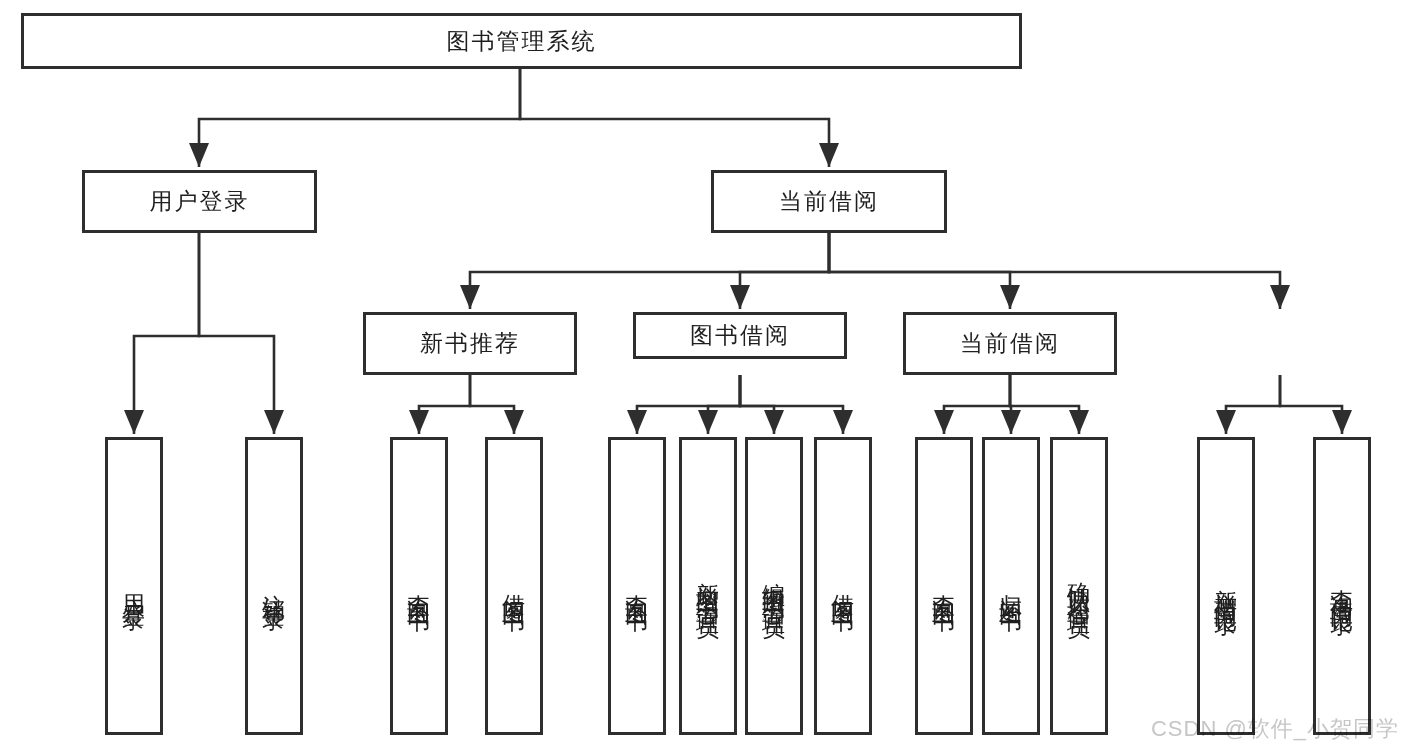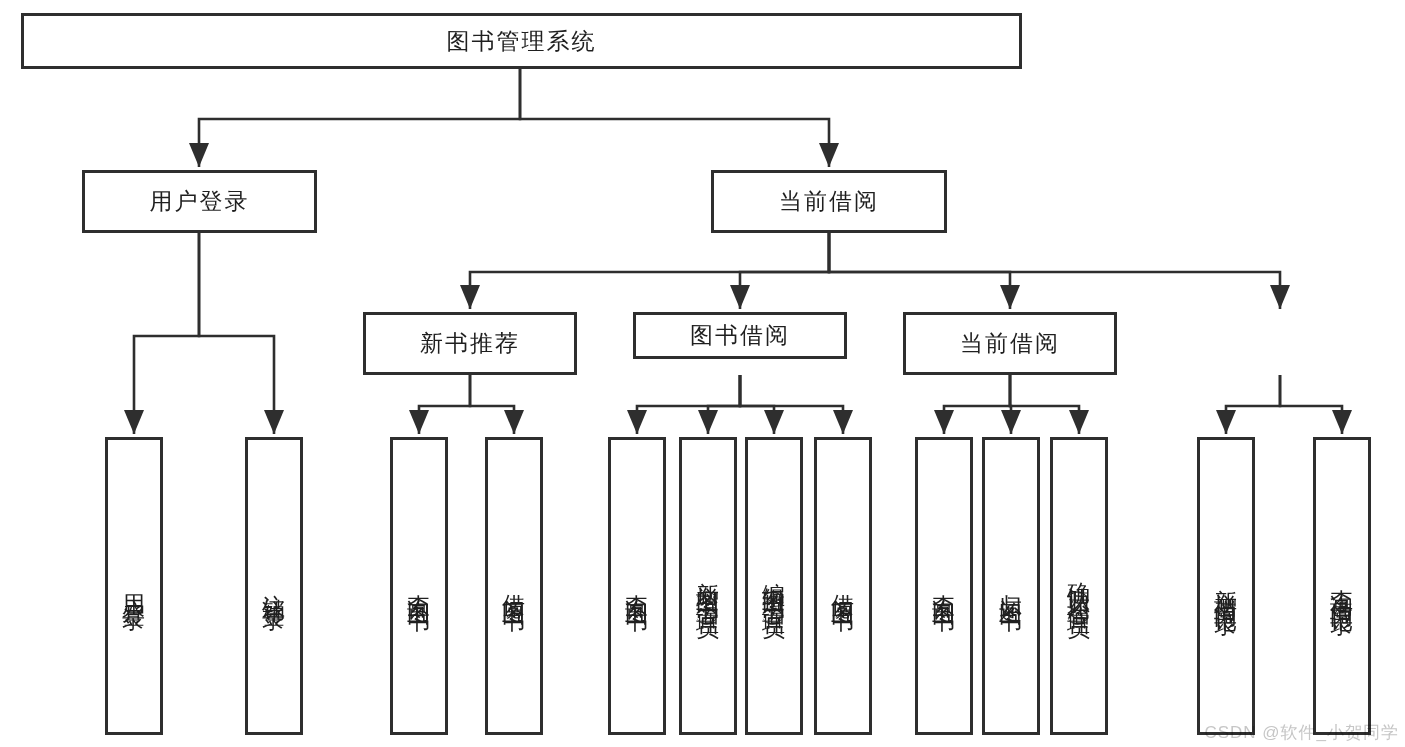--- a/index.html
+++ b/index.html
@@ -21,21 +21,21 @@
   }
   .v-node{
     position:absolute;z-index:1;box-sizing:border-box;
     border:3px solid var(--line);background:var(--bg);
     width:58px;height:298px;top:437px;
     writing-mode:vertical-rl;text-orientation:mixed;
     text-align:center;line-height:52px;font-size:23px;letter-spacing:5px;
   }
   .watermark{
     position:absolute;right:6px;bottom:3px;z-index:3;
-    font-size:17px;letter-spacing:1px;color:var(--wm);
+    font-size:22px;letter-spacing:1px;color:var(--wm);
     mix-blend-mode:multiply;white-space:nowrap;
   }
 </style>
 </head>
 <body>
 
 <div class="canvas">
 
   <svg class="connectors" width="1405" height="747" viewBox="0 0 1405 747">
     <defs>

